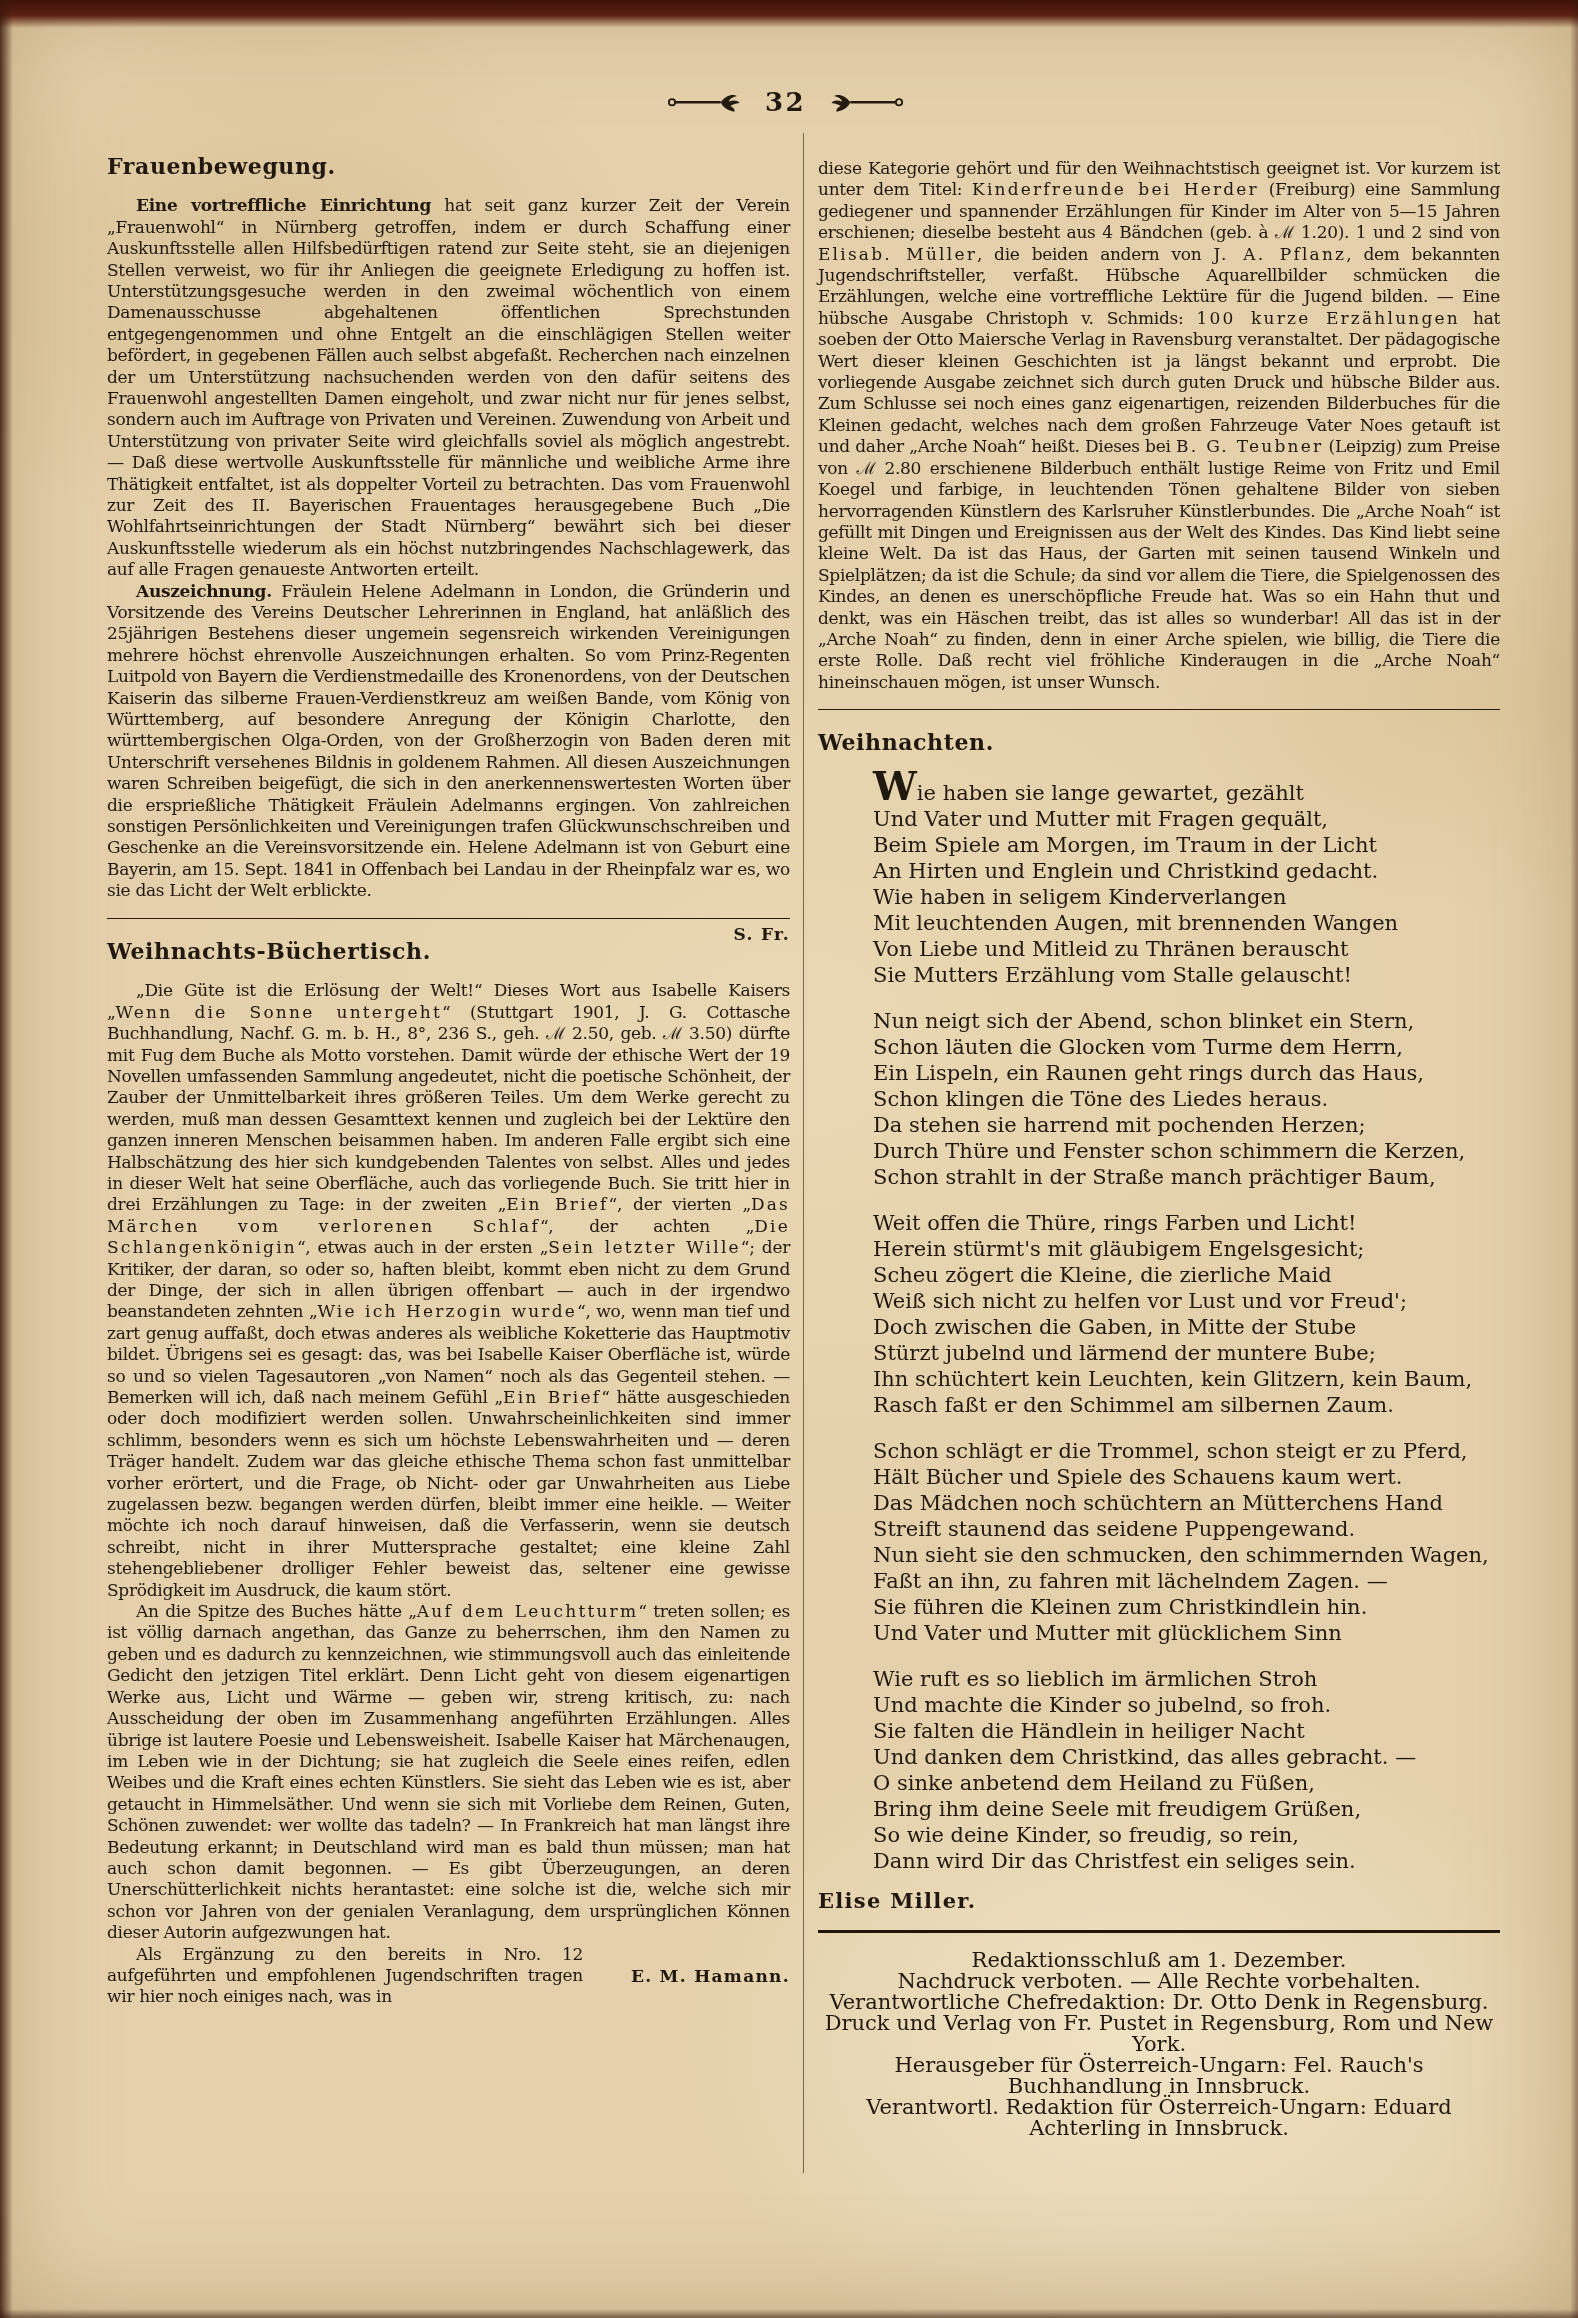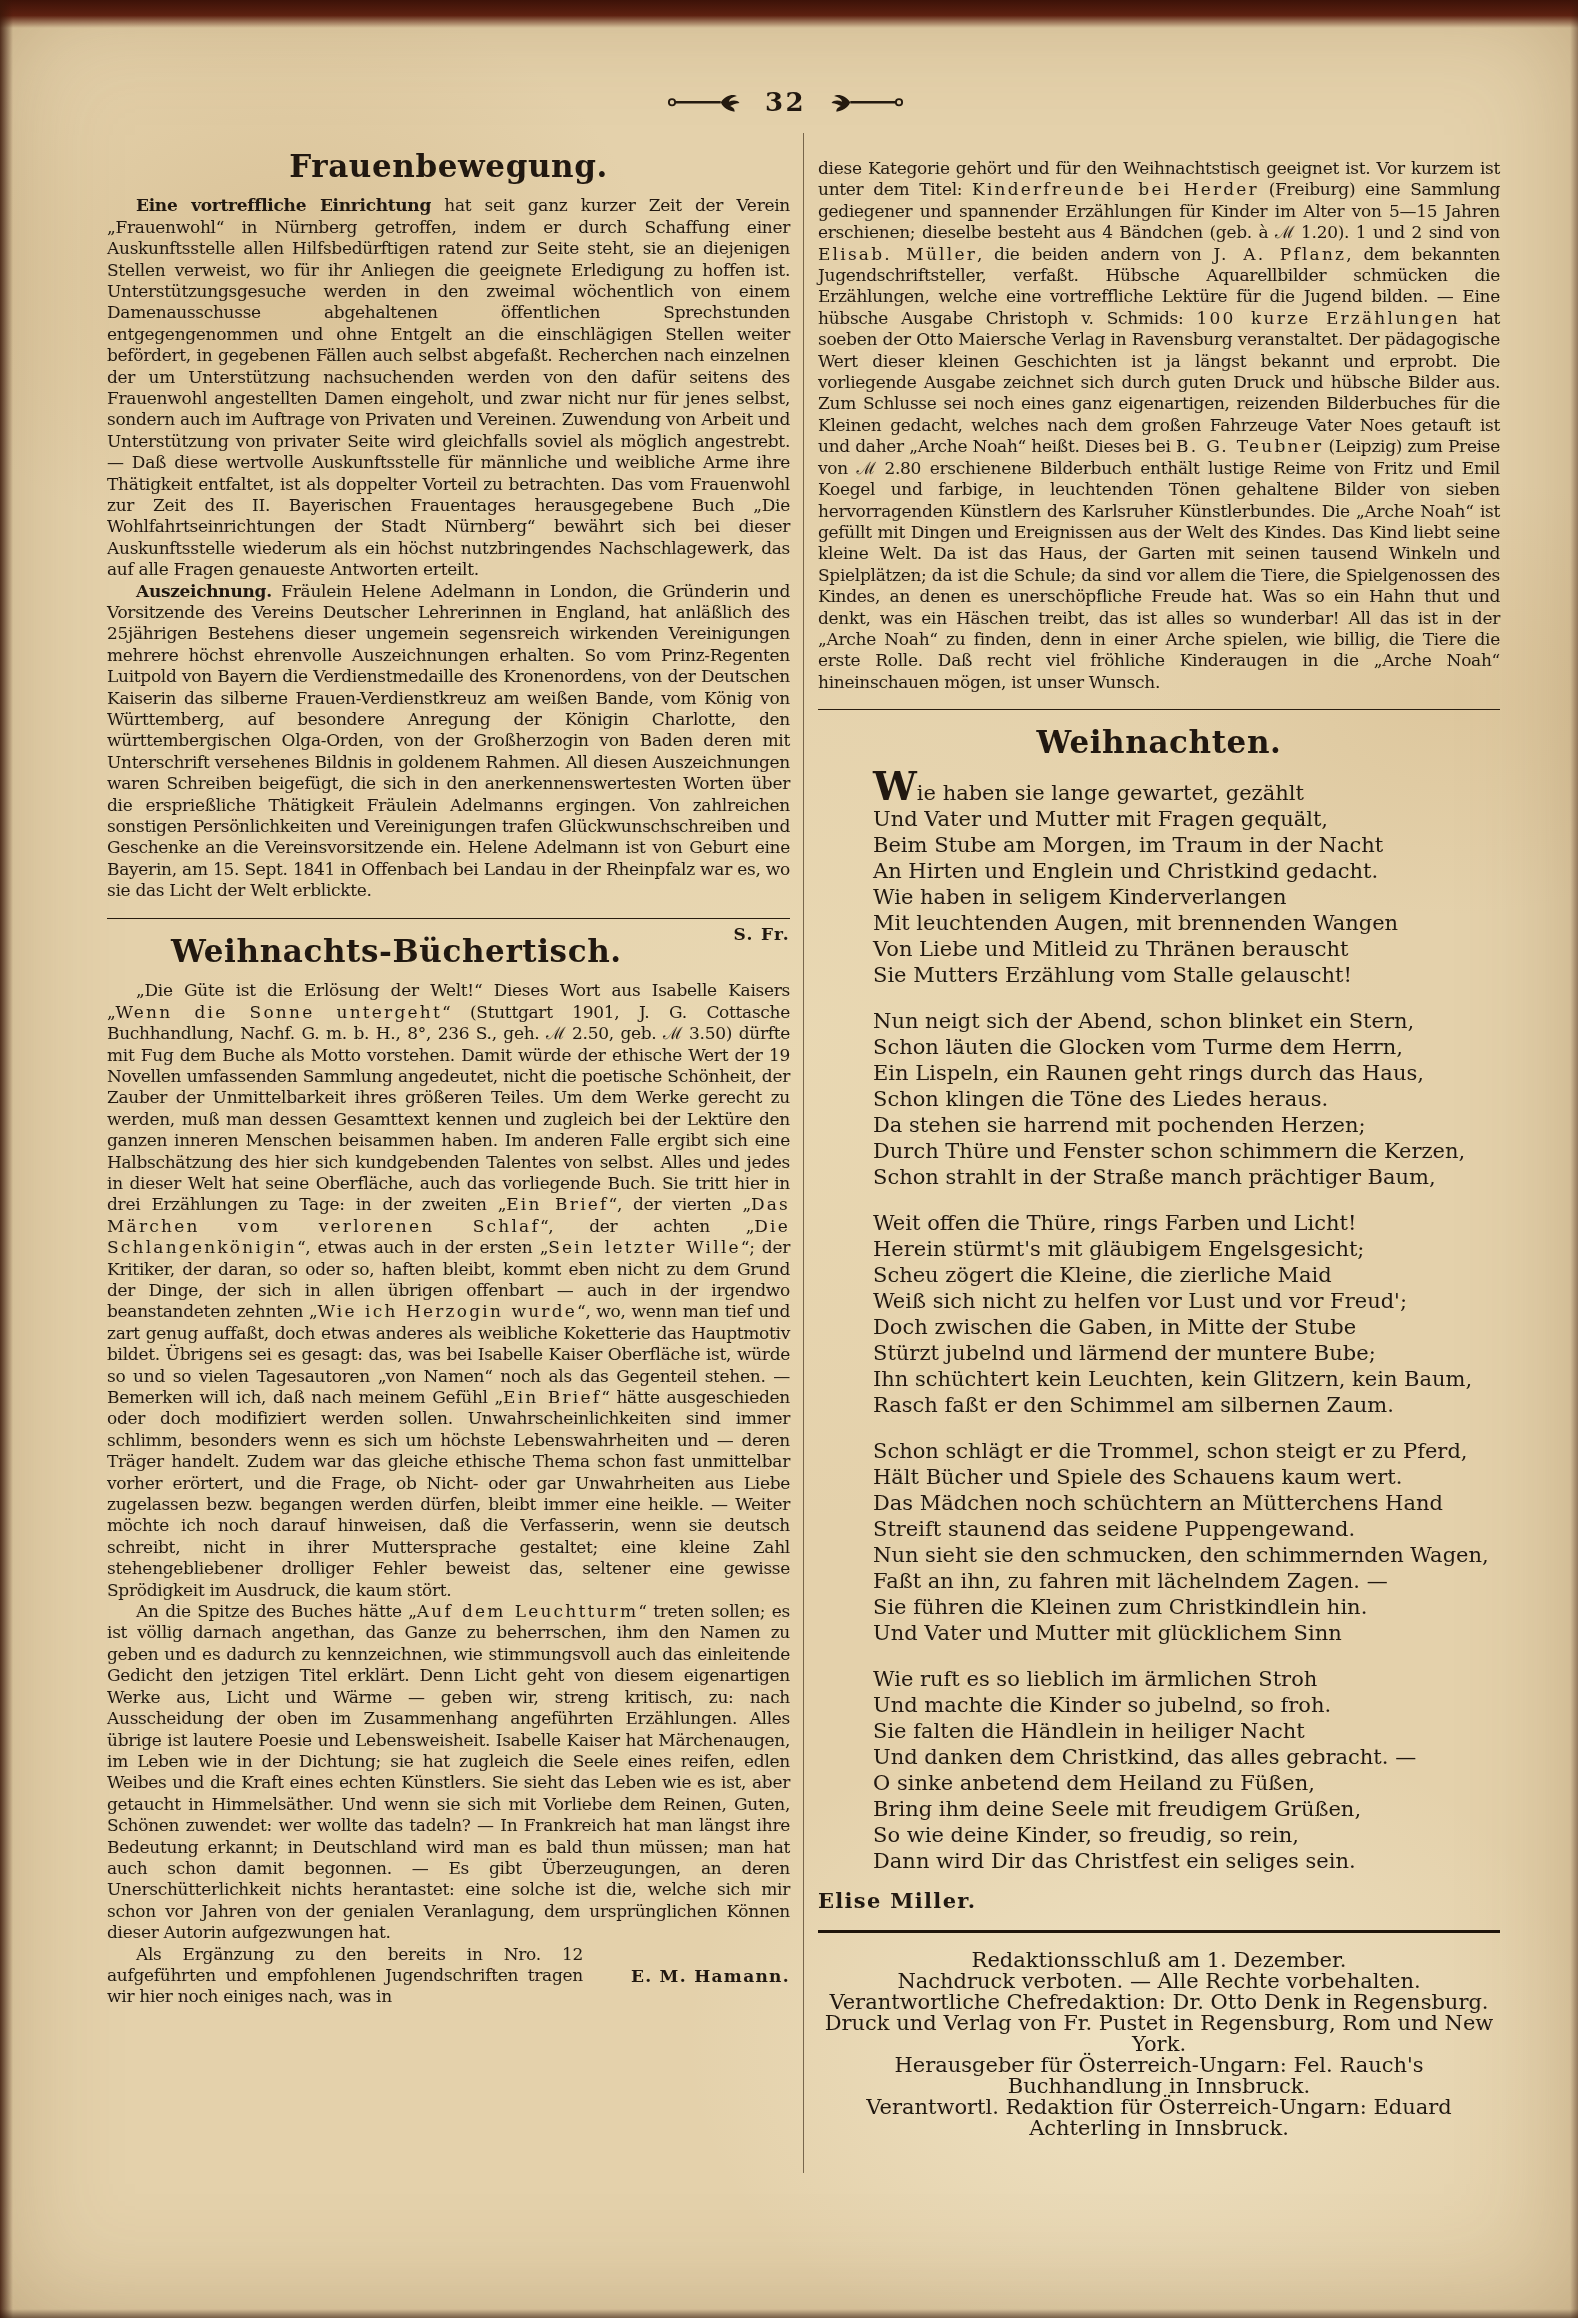--- a/index.html
+++ b/index.html
@@ -38,21 +38,21 @@
   .col{position:absolute;text-align:justify;font-size:17px;line-height:21.4px;letter-spacing:-0.3px;}
   .col-left{left:107px;top:148px;width:683px;}
   .col-right{left:818px;top:158px;width:682px;}
 
   .col-divider{
     position:absolute;left:803px;top:133px;height:2040px;width:1.3px;
     background:rgba(45,28,12,.6);
   }
 
   .heading{
-    font-size:31px;line-height:36px;font-weight:bold;text-align:center;
+    font-size:22px;line-height:36px;font-weight:bold;
     letter-spacing:0.6px;margin:0 0 11.3px 0;
   }
   .poem-heading{margin:3.8px 0 16.3px 0;}
 
   .para{margin:0;}
   .para.indent{text-indent:29px;}
   .bold{font-weight:bold;}
   .sperr{letter-spacing:2.2px;margin-top:48px;}
 
   .signature{float:right;font-weight:bold;letter-spacing:1.3px;padding-left:19px;margin-top:44px;}
@@ -111,21 +111,21 @@
       <p class="para indent"><span>An die Spitze des Buches hätte „</span><span class="sperr">Auf dem Leuchtturm</span><span>“ treten sollen; es ist völlig darnach angethan, das Ganze zu beherrschen, ihm den Namen zu geben und es dadurch zu kennzeichnen, wie stimmungsvoll auch das einleitende Gedicht den jetzigen Titel erklärt. Denn Licht geht von diesem eigenartigen Werke aus, Licht und Wärme — geben wir, streng kritisch, zu: nach Ausscheidung der oben im Zusammenhang angeführten Erzählungen. Alles übrige ist lautere Poesie und Lebensweisheit. Isabelle Kaiser hat Märchenaugen, im Leben wie in der Dichtung; sie hat zugleich die Seele eines reifen, edlen Weibes und die Kraft eines echten Künstlers. Sie sieht das Leben wie es ist, aber getaucht in Himmelsäther. Und wenn sie sich mit Vorliebe dem Reinen, Guten, Schönen zuwendet: wer wollte das tadeln? — In Frankreich hat man längst ihre Bedeutung erkannt; in Deutschland wird man es bald thun müssen; man hat auch schon damit begonnen. — Es gibt Überzeugungen, an deren Unerschütterlichkeit nichts herantastet: eine solche ist die, welche sich mir schon vor Jahren von der genialen Veranlagung, dem ursprünglichen Können dieser Autorin aufgezwungen hat.</span><span class="signature">E. M. Hamann.</span></p>
       <p class="para indent"><span>Als Ergänzung zu den bereits in Nro. 12 aufgeführten und empfohlenen Jugendschriften tragen wir hier noch einiges nach, was in</span></p>
     </div>
   <div class="col col-right">
       <p class="para"><span>diese Kategorie gehört und für den Weihnachtstisch geeignet ist. Vor kurzem ist unter dem Titel: </span><span class="sperr">Kinderfreunde bei Herder</span><span> (Freiburg) eine Sammlung gediegener und spannender Erzählungen für Kinder im Alter von 5—15 Jahren erschienen; dieselbe besteht aus 4 Bändchen (geb. à ℳ 1.20). 1 und 2 sind von </span><span class="sperr">Elisab. Müller</span><span>, die beiden andern von </span><span class="sperr">J. A. Pflanz</span><span>, dem bekannten Jugendschriftsteller, verfaßt. Hübsche Aquarellbilder schmücken die Erzählungen, welche eine vortreffliche Lektüre für die Jugend bilden. — Eine hübsche Ausgabe Christoph v. Schmids: </span><span class="sperr">100 kurze Erzählungen</span><span> hat soeben der Otto Maiersche Verlag in Ravensburg veranstaltet. Der pädagogische Wert dieser kleinen Geschichten ist ja längst bekannt und erprobt. Die vorliegende Ausgabe zeichnet sich durch guten Druck und hübsche Bilder aus. Zum Schlusse sei noch eines ganz eigenartigen, reizenden Bilderbuches für die Kleinen gedacht, welches nach dem großen Fahrzeuge Vater Noes getauft ist und daher „Arche Noah“ heißt. Dieses bei </span><span class="sperr">B. G. Teubner</span><span> (Leipzig) zum Preise von ℳ 2.80 erschienene Bilderbuch enthält lustige Reime von Fritz und Emil Koegel und farbige, in leuchtenden Tönen gehaltene Bilder von sieben hervorragenden Künstlern des Karlsruher Künstlerbundes. Die „Arche Noah“ ist gefüllt mit Dingen und Ereignissen aus der Welt des Kindes. Das Kind liebt seine kleine Welt. Da ist das Haus, der Garten mit seinen tausend Winkeln und Spielplätzen; da ist die Schule; da sind vor allem die Tiere, die Spielgenossen des Kindes, an denen es unerschöpfliche Freude hat. Was so ein Hahn thut und denkt, was ein Häschen treibt, das ist alles so wunderbar! All das ist in der „Arche Noah“ zu finden, denn in einer Arche spielen, wie billig, die Tiere die erste Rolle. Daß recht viel fröhliche Kinderaugen in die „Arche Noah“ hineinschauen mögen, ist unser Wunsch.</span></p>
       <div class="rule"></div>
       <div class="heading poem-heading">Weihnachten.</div>
       <div class="stanza">
         <div class="poem-line"><span class="initial">W</span>ie haben sie lange gewartet, gezählt</div>
         <div class="poem-line">Und Vater und Mutter mit Fragen gequält,</div>
-        <div class="poem-line">Beim Stube am Morgen, im Traum in der Nacht</div>
+        <div class="poem-line">Beim Spiele am Morgen, im Traum in der Licht</div>
         <div class="poem-line">An Hirten und Englein und Christkind gedacht.</div>
         <div class="poem-line">Wie haben in seligem Kinderverlangen</div>
         <div class="poem-line">Mit leuchtenden Augen, mit brennenden Wangen</div>
         <div class="poem-line">Von Liebe und Mitleid zu Thränen berauscht</div>
         <div class="poem-line">Sie Mutters Erzählung vom Stalle gelauscht!</div>
       </div>
       <div class="stanza">
         <div class="poem-line">Nun neigt sich der Abend, schon blinket ein Stern,</div>
         <div class="poem-line">Schon läuten die Glocken vom Turme dem Herrn,</div>
         <div class="poem-line">Ein Lispeln, ein Raunen geht rings durch das Haus,</div>

